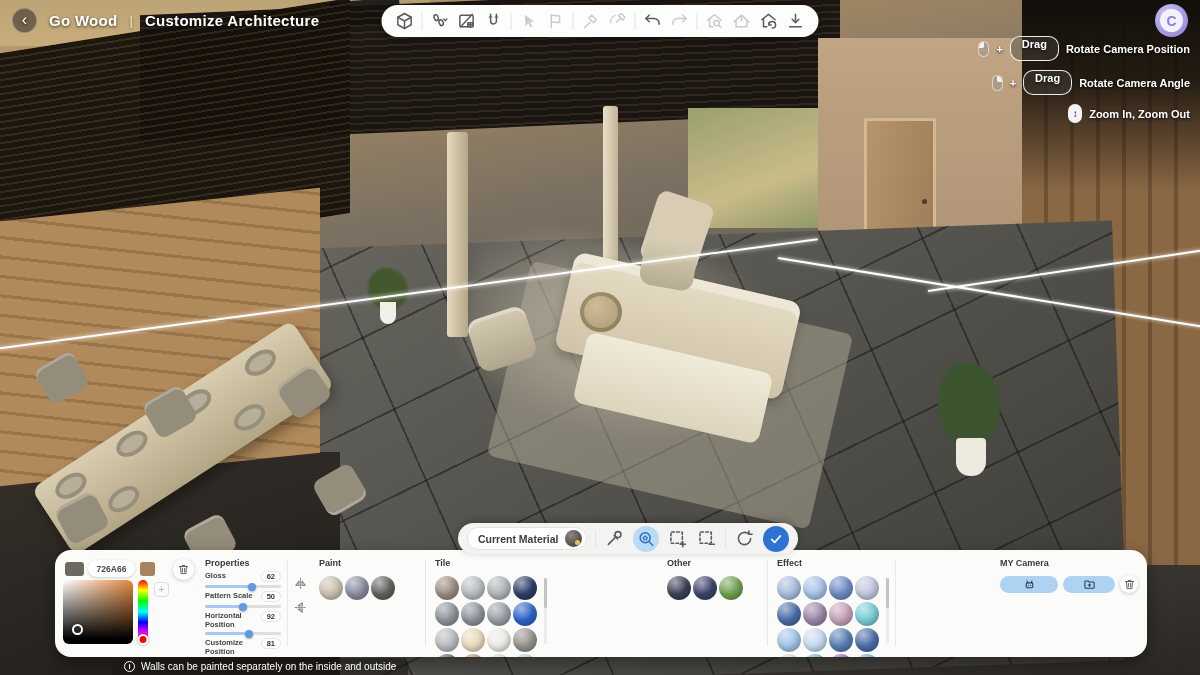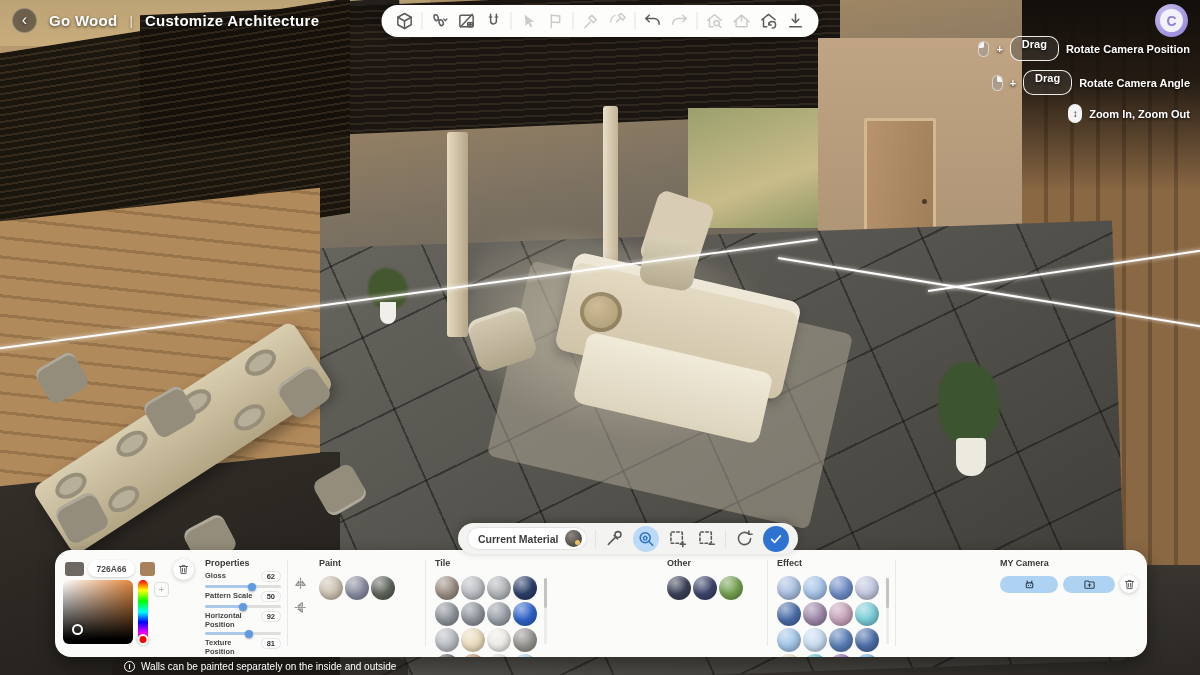--- a/index.html
+++ b/index.html
@@ -442,21 +442,21 @@
               <span class="sl-label">Horizontal Position</span>
               <span class="sl-val">92</span>
             </div>
             <div class="sl-track">
               <div class="sl-fill" style="width: 58%;"></div>
               <div class="sl-thumb" style="left: 58%;"></div>
             </div>
           </div>
           <div class="sl-row">
             <div class="sl-head">
-              <span class="sl-label">Texture Position</span>
+              <span class="sl-label">Customize Position</span>
               <span class="sl-val">81</span>
             </div>
           </div>
         </div>
     </div>
 
     <div class="abs vsep" style="left:232px;"></div>
     <div class="abs flips">
       <span style="display: flex;">
           <svg viewBox="0 0 24 24" fill="none" stroke="currentColor" stroke-width="1.8" stroke-linecap="round" stroke-linejoin="round">

